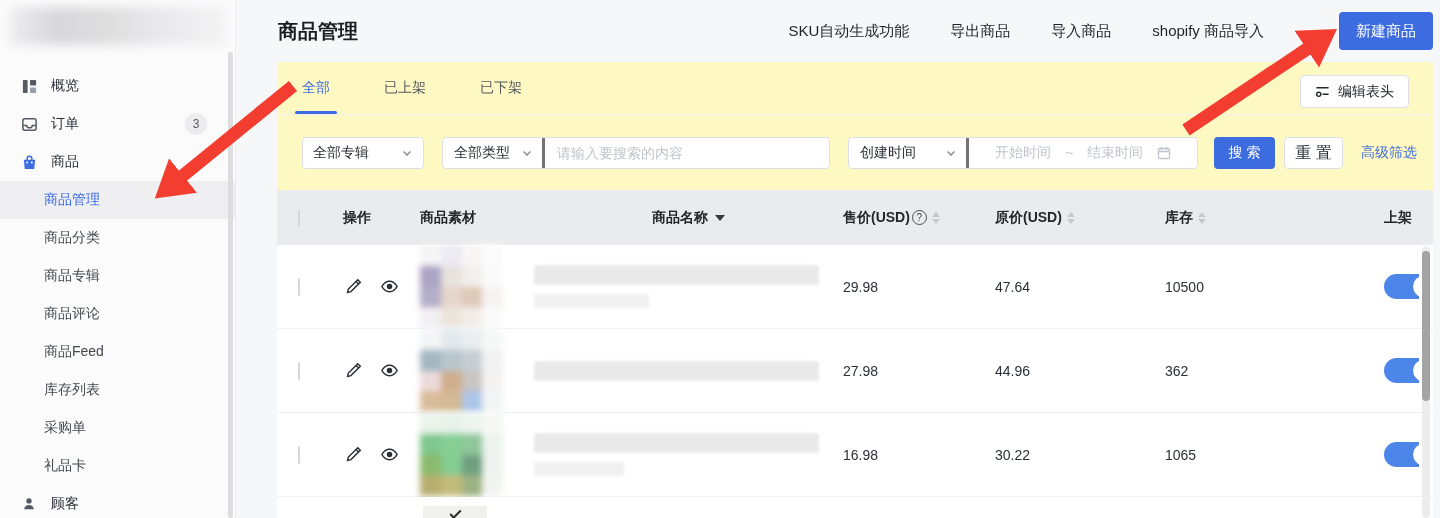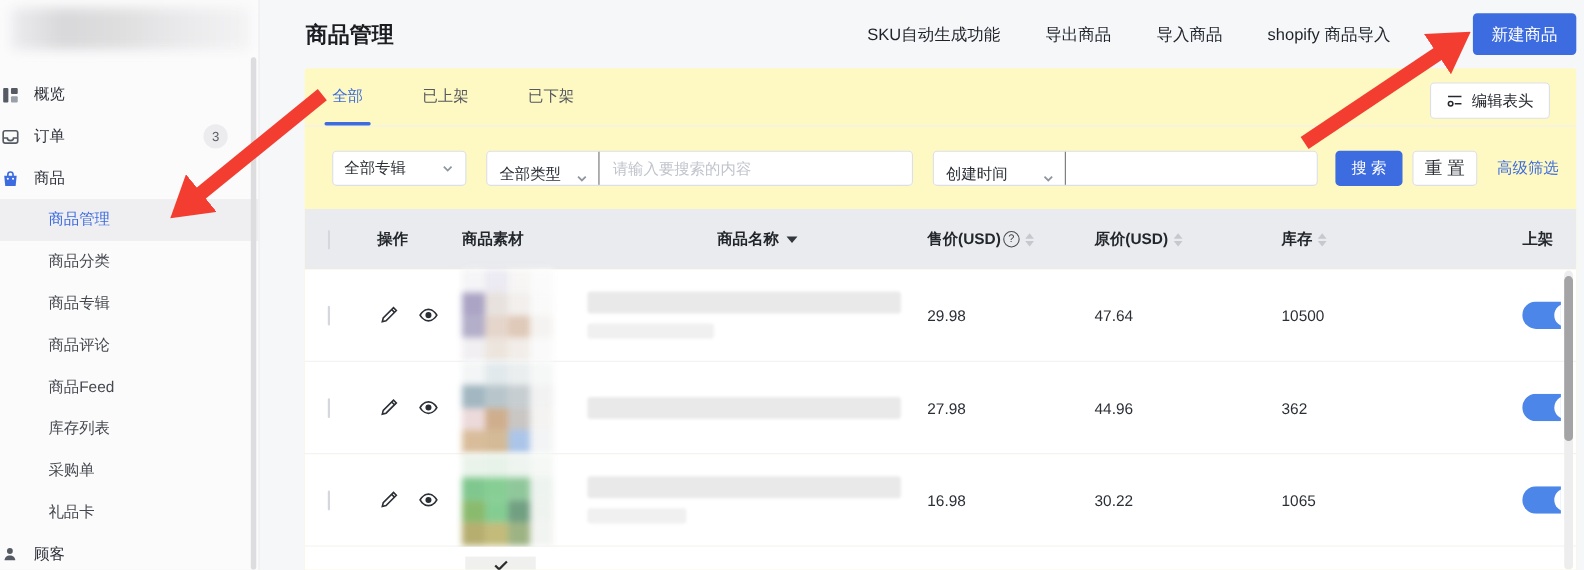--- a/index.html
+++ b/index.html
@@ -6,21 +6,21 @@
   html,body { width:1440px; height:518px; overflow:hidden;
     font-family:"Liberation Sans","DejaVu Sans",sans-serif; background:#f6f7f9; position:relative; }
 
   
   .sidebar { position:absolute; left:0; top:0; width:236px; height:518px;
     background:#fbfbfc; border-right:1px solid #ececee; z-index:2; }
   .logo-blur { position:absolute; left:10px; top:7px; width:216px; height:38px; border-radius:4px;
     background:linear-gradient(90deg,#ededef 0%,#d8d8da 22%,#dededf 45%,#e9e9eb 70%,#f3f3f4 100%);
     filter:blur(5px); }
   .nav { position:absolute; top:67px; left:0; right:0; }
-  .nav-item { height:38px; display:flex; align-items:center; 
+  .nav-item { height:38px; display:flex; align-items:center; padding-left:20px;
     font-size:14px; color:#2b2f36; cursor:pointer; position:relative; }
   .nav-item .nicon { width:18px; height:18px; margin-right:13px; display:flex;
     align-items:center; justify-content:center; flex:0 0 18px; }
   .nav-sub { padding-left:44px; color:#45484e; }
   .nav-sub.active { background:#efeff1; color:#3d6be0; }
   .badge { margin-left:auto; margin-right:28px; min-width:22px; height:22px; border-radius:11px;
     background:#ececee; color:#5a5e64; font-size:12px; display:flex; align-items:center;
     justify-content:center; padding:0 4px; }
   .side-scroll { position:absolute; right:2px; top:52px; bottom:0; width:5px;
     background:#dddddf; border-radius:3px; }
@@ -51,22 +51,22 @@
     align-items:center; gap:8px; font-size:14px; color:#25282e; cursor:pointer; }
 
   
   .filter-row { display:flex; align-items:center; margin:22px 0 0 25px; height:32px; }
   .sel, .grp { height:32px; border:1px solid #dcdfe6; border-radius:4px; background:#fff;
     display:flex; align-items:center; font-size:14px; color:#2b2f36; }
   .sel { padding:0 10px; cursor:pointer; }
   .sel-album { width:122px; margin-right:18px; }
   .grp-search { width:388px; margin-right:18px; padding:0; }
   .grp-date { width:350px; padding:0; }
-  .grp-sel { height:100%; display:flex; align-items:flex-end; padding:0 9px 0 11px;
-    border-right:1px solid #737373; cursor:pointer; }
+  .grp-sel { height:100%; display:flex; align-items:center; padding:0 9px 0 11px;
+    border-right:3px solid #737373; cursor:pointer; }
   .grp-search .grp-sel { width:102px; }
   .grp-date .grp-sel { width:120px; }
   .chev { margin-left:auto; display:flex; }
   .grp-sel .chev { margin-left:auto; }
   .search-input { flex:1; border:none; outline:none; padding:0 12px; font-size:14px;
     color:#2b2f36; background:transparent; height:100%; }
   .search-input::placeholder { color:#c0c4cc; }
   .date-part { flex:1; display:flex; align-items:center; justify-content:center;
     color:#c0c4cc; font-size:14px; gap:14px; padding:0 10px; cursor:pointer; }
   .btn-search { margin-left:16px; width:61px; height:32px; border:none; border-radius:4px;
@@ -266,20 +266,31 @@
       </div>
       <input class="search-input" type="text" placeholder="请输入要搜索的内容" style="">
     </div>
 
     <div class="grp grp-date">
       <div class="grp-sel">
         <span>创建时间</span>
         <span class="chev">
           <svg width="12" height="12" viewBox="0 0 12 12" fill="none" stroke="#8f959e" stroke-width="1.6">
               <path d="M2.5 4.5 6 8l3.5-3.5"></path>
+            </svg>
+        </span>
+      </div>
+      <div class="date-part">
+        <span>开始时间</span>
+        <span>~</span>
+        <span>结束时间</span>
+        <span style="display:flex">
+          <svg width="14" height="14" viewBox="0 0 14 14" fill="none" stroke="#c0c4cc" stroke-width="1.3">
+              <rect x="1.5" y="2.5" width="11" height="10" rx="1"></rect>
+              <path d="M1.5 5.5h11M4.5 1v3M9.5 1v3"></path>
             </svg>
         </span>
       </div>
     </div>
 
     <button class="btn-search">搜 索</button>
     <button class="btn-reset">重 置</button>
     <span class="adv-link">高级筛选</span>
   </div>
 

